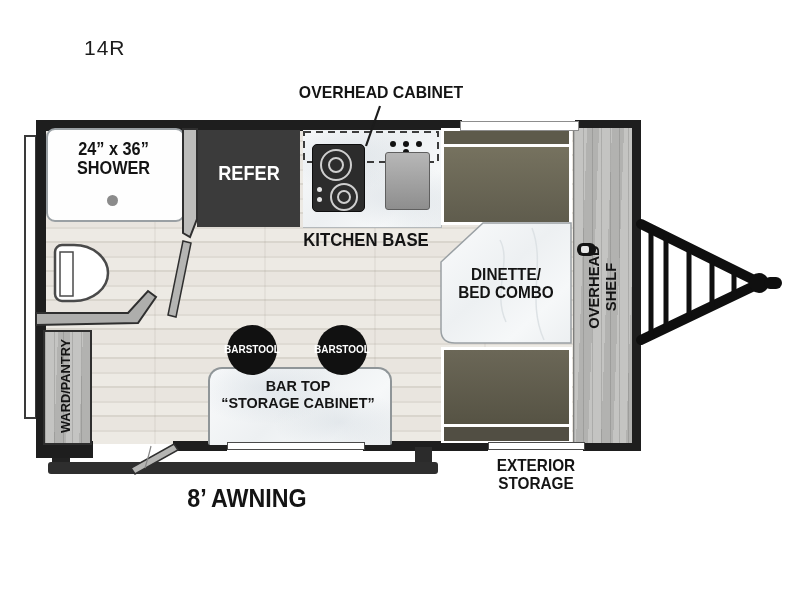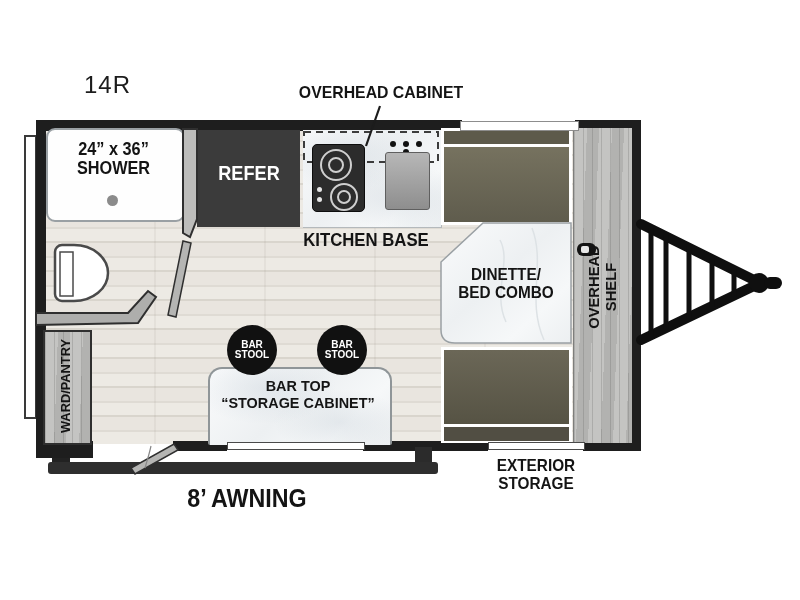--- a/index.html
+++ b/index.html
@@ -17,31 +17,31 @@
      repeating-linear-gradient(90deg, rgba(120,110,100,.08) 0 2px, transparent 2px 110px),
      repeating-linear-gradient(0deg, #edeae4 0 12px, #dfdbd4 12px 14px, #e9e5df 14px 27px, #d9d5cd 27px 29px);}
   .marble{background:
      radial-gradient(120px 60px at 30% 25%, rgba(195,205,214,.35), transparent 60%),
      radial-gradient(110px 55px at 72% 70%, rgba(185,196,206,.30), transparent 60%),
      linear-gradient(135deg,#fafbfc,#edf0f2 45%,#f6f8f9 75%,#eceff1);}
   .woodv{background:
      repeating-linear-gradient(90deg, rgba(85,85,83,.22) 0 1px, transparent 1px 9px),
      repeating-linear-gradient(92deg,#c4c4c2 0 13px,#b2b2b0 13px 25px);}
   .stool{position:absolute;width:50px;height:50px;border-radius:50%;background:#111;color:#fff;
-         display:flex;flex-direction:column;align-items:center;justify-content:center;
+         display:flex;flex-direction:row;align-items:center;justify-content:center;
          font-weight:bold;font-size:10px;line-height:1.05;z-index:8;text-align:center;}
   .whiteband{position:absolute;background:#fff;border:1.5px solid #4a4a4a;z-index:4;}
   svg.overlay{position:absolute;left:0;top:0;z-index:6;pointer-events:none;}
 </style>
 </head>
 <body>
 
 <div id="stage">
 
-  <div class="abs" style="left:84px;top:36px;font-size:24px;color:#1c1c1c;letter-spacing:1px;z-index:10;margin-top:35px;">14R</div>
+  <div class="abs" style="left:84px;top:36px;font-size:21px;color:#1c1c1c;letter-spacing:1px;z-index:10;">14R</div>
 
   <div class="abs floor" style="left:44px;top:128px;width:531px;height:316px;"></div>
 
   <div class="abs" style="left:24px;top:135px;width:9px;height:280px;background:#fff;border:2px solid #3a3a3a;"></div>
 
   <div class="abs wall" style="left:36px;top:120px;width:10px;height:332px;"></div>
   <div class="abs wall" style="left:36px;top:120px;width:426px;height:11px;"></div>
   <div class="abs wall" style="left:575px;top:120px;width:66px;height:13px;"></div>
   <div class="abs wall" style="left:631px;top:120px;width:10px;height:331px;"></div>
   <div class="abs wall" style="left:36px;top:441px;width:57px;height:10px;"></div>

